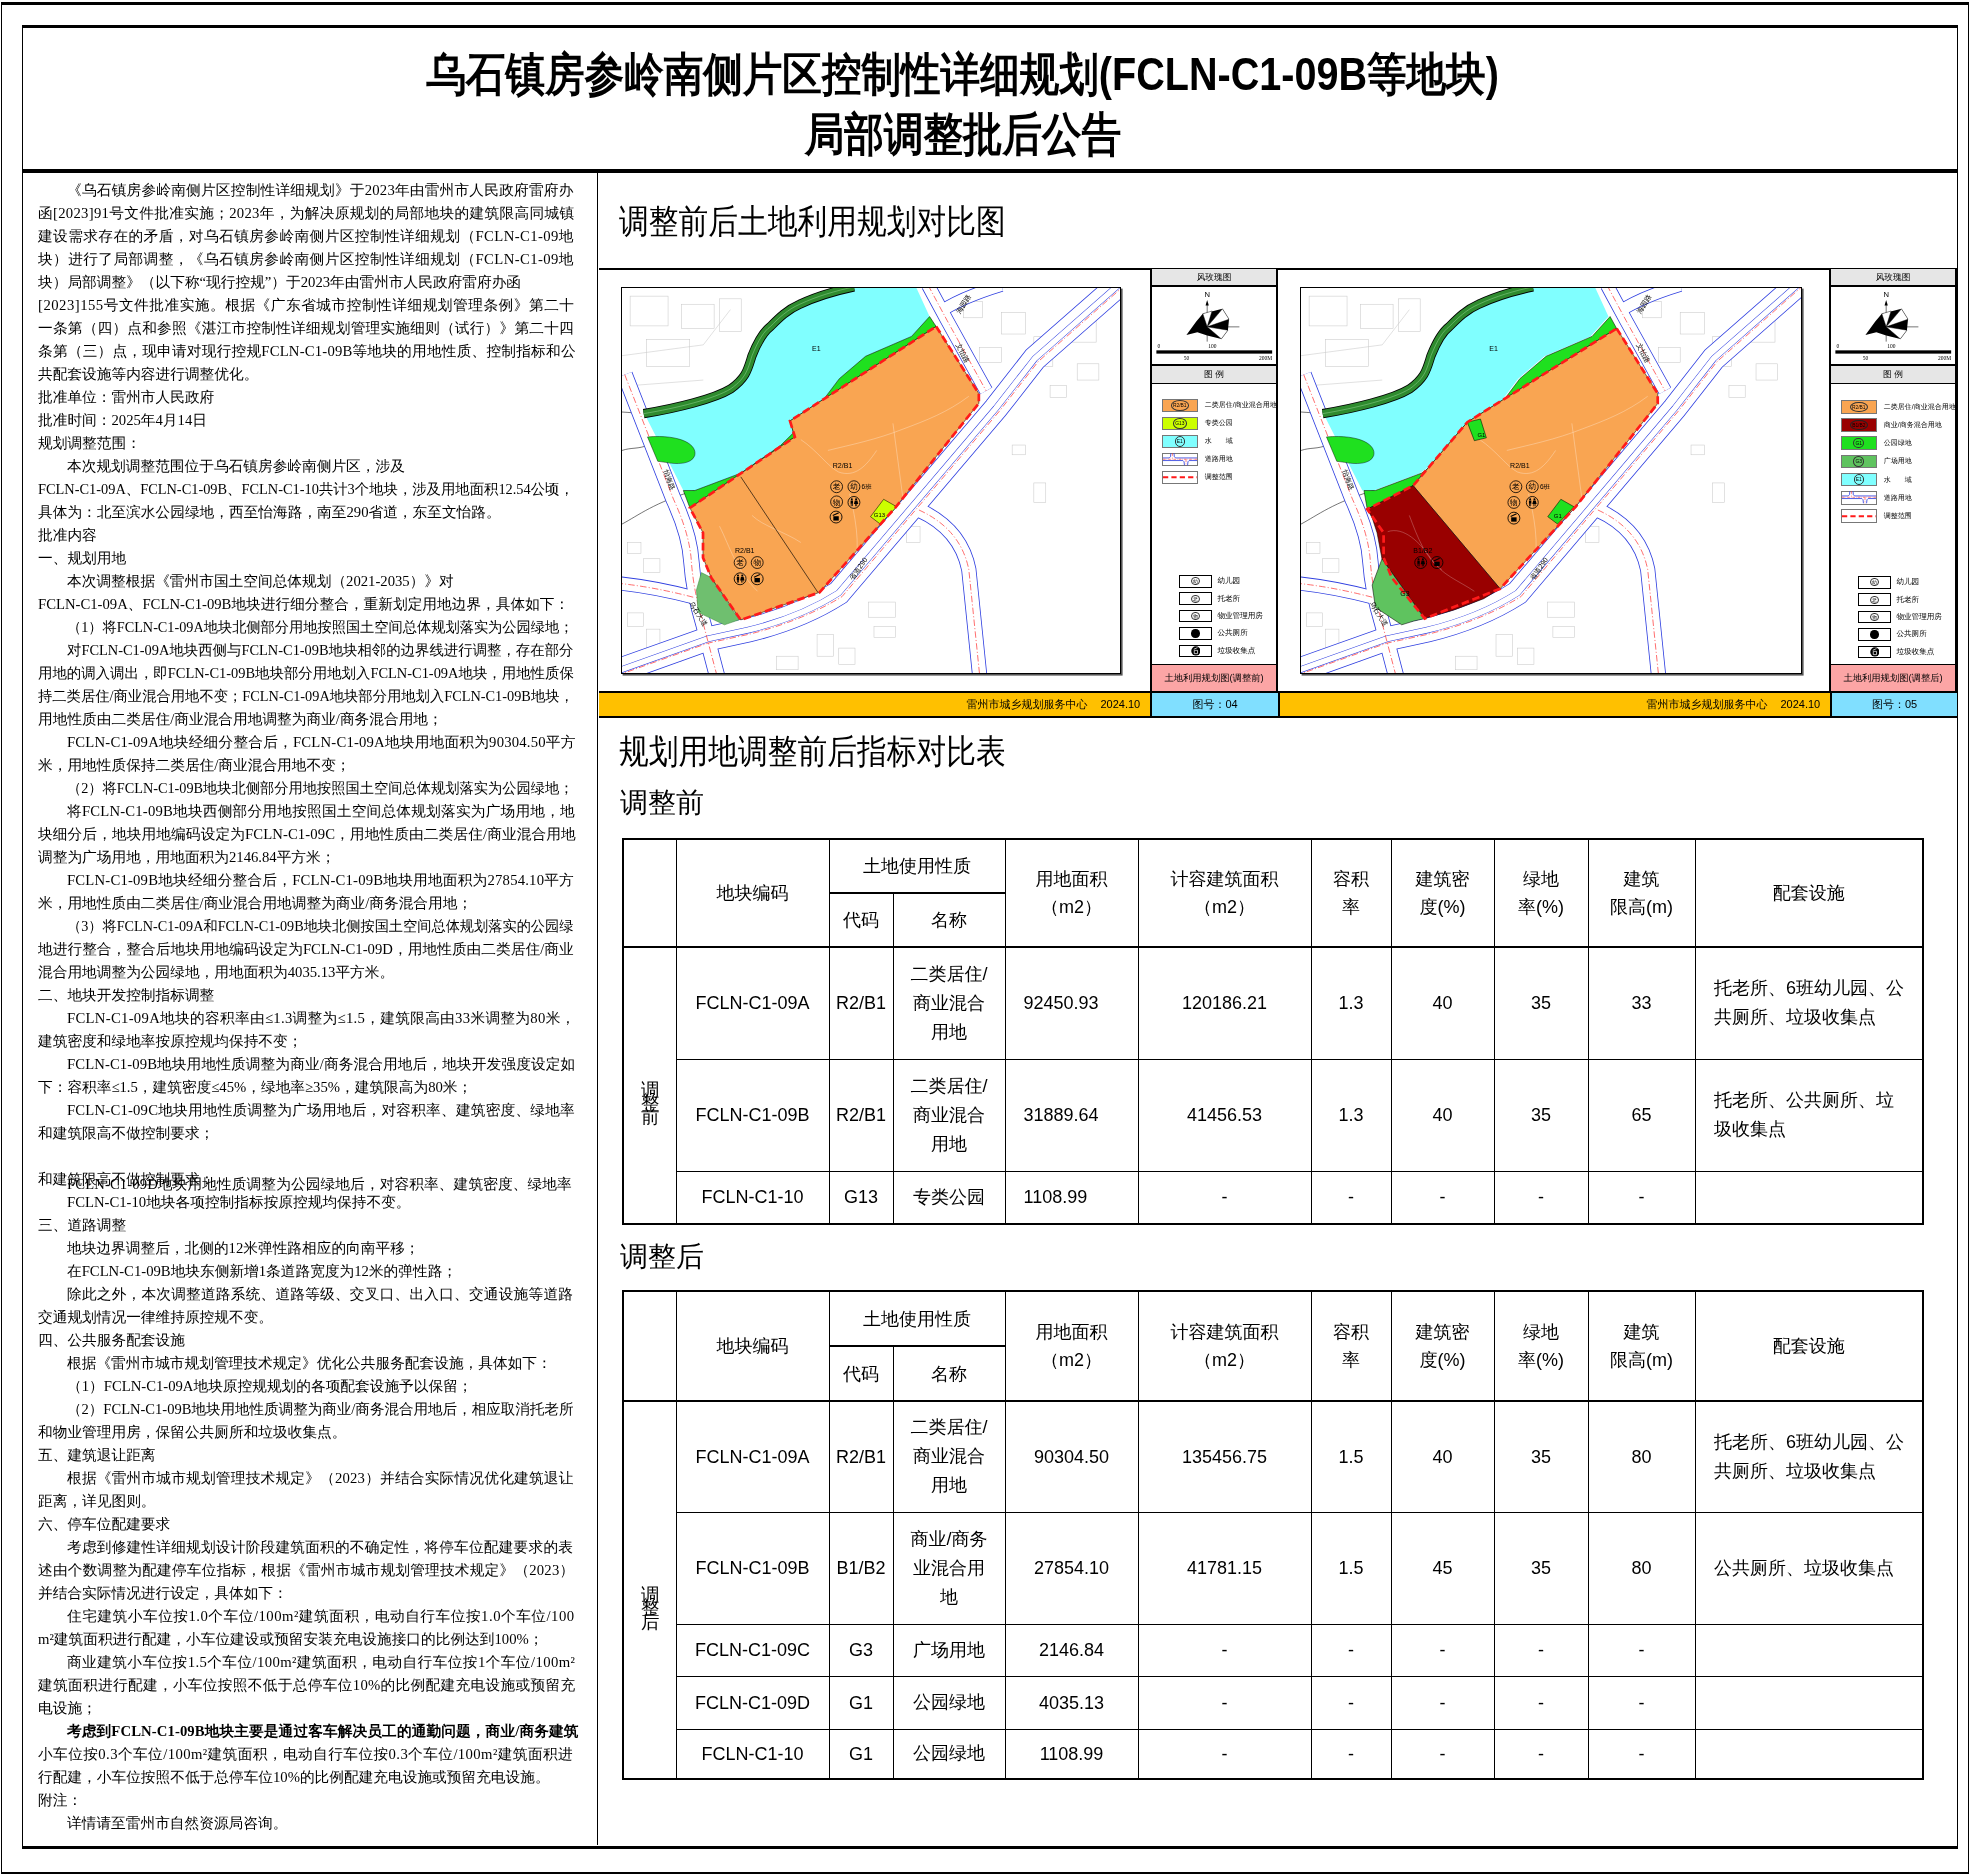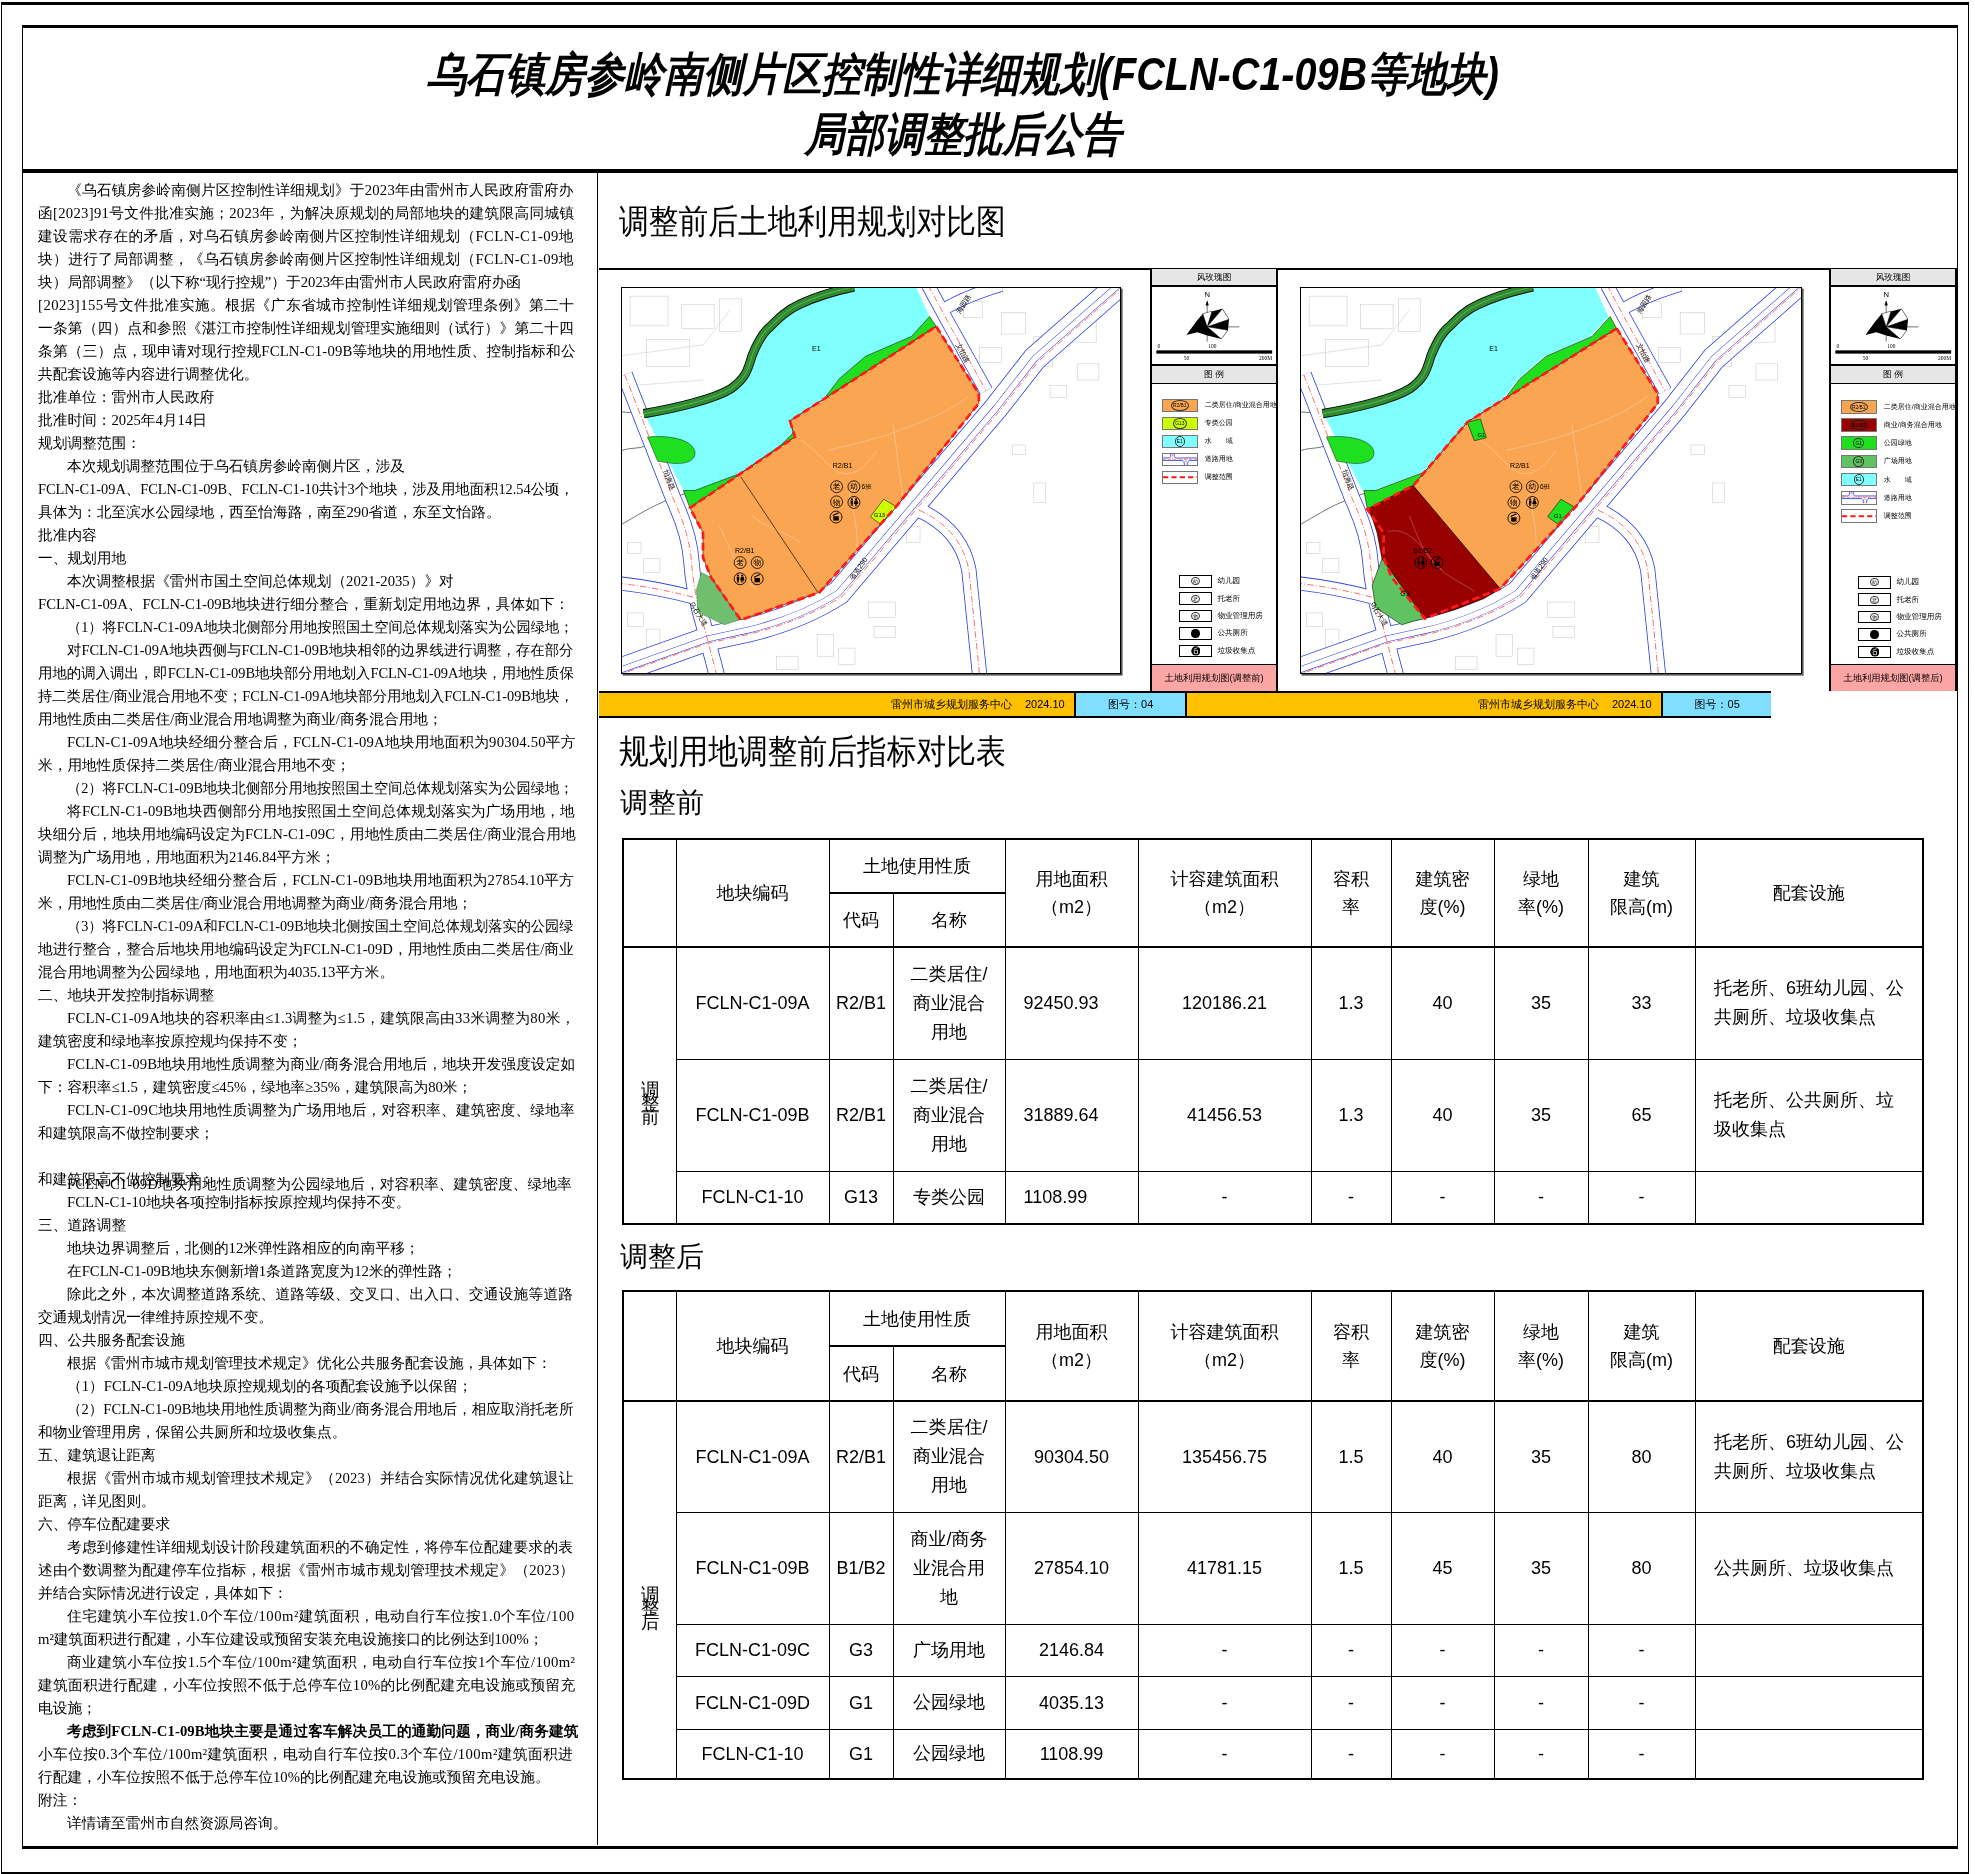--- a/index.html
+++ b/index.html
@@ -2,21 +2,21 @@
 <html style="font-size:8.7px"><head>
 <meta charset="utf-8">
 <style>
   *{box-sizing:border-box;margin:0;padding:0;}
   html,body{width:1975px;height:1875px;}
   body{position:relative;background:#fff;color:#000;overflow:hidden;font-family:"Liberation Sans","DejaVu Sans",sans-serif;}
   .abs{position:absolute;}
   .frame-outer{left:1.1px;top:1.6px;width:1968px;height:1873px;border-style:solid;border-color:#000;border-width:3.8px 1.6px 3.8px 1.6px;}
   .frame-inner{left:22px;top:25px;width:1936px;height:1824px;border-style:solid;border-color:#000;border-width:3.8px 1.6px 3.8px 1.6px;}
   .title-rule{left:22px;top:169px;width:1936px;height:3.8px;background:#000;}
-  .title-line{left:22px;width:1881px;text-align:center;font-size:46px;line-height:54px;height:54px;font-weight:bold;white-space:nowrap;font-style:italic;}
+  .title-line{left:22px;width:1881px;text-align:center;font-size:46px;line-height:54px;height:54px;font-weight:bold;white-space:nowrap;}
   .title-line span{display:inline-block;transform:scaleX(0.86);transform-origin:center;}
   
   .notice-panel{left:23.4px;top:173px;width:575px;height:1672px;border-right:1.6px solid #000;}
   .notice-lines{left:38px;top:179px;width:536px;font-family:"Liberation Serif","DejaVu Serif",serif;font-size:14.7px;}
   .nl{height:23px;line-height:23px;width:536px;white-space:nowrap;overflow:visible;}
   .nl[data-indent="true"]{padding-left:29px;}
   .nl span{display:inline-block;white-space:nowrap;transform-origin:left center;}
   
   .sec-title{font-size:34px;line-height:41px;height:41px;white-space:nowrap;}
   .sec-title span{display:inline-block;transform:scaleX(0.875);transform-origin:left center;}
@@ -34,21 +34,21 @@
   .lu-item{height:13.6px;display:flex;align-items:center;margin-bottom:4.4px;}
   .lu-sw{width:36px;height:13.6px;border:0.5px solid #777;display:flex;align-items:center;justify-content:center;}
   .lu-code{min-width:10.3px;height:10.3px;border:0.5px solid #333;border-radius:50%;font-size:4.9px;line-height:9.3px;text-align:center;padding:0 1.1px;}
   .lu-label{margin-left:7px;font-size:7px;white-space:nowrap;}
   .fa-list{position:absolute;left:27px;top:191px;}
   .fa-item{height:12.5px;display:flex;align-items:center;margin-bottom:4.9px;}
   .fa-box{width:33px;height:12.5px;border:1.6px solid #000;display:flex;align-items:center;justify-content:center;}
   .fa-char{width:8.2px;height:8.2px;border:0.5px solid #333;border-radius:50%;font-size:4.9px;line-height:7px;text-align:center;}
   .fa-dot{width:8.2px;height:8.7px;border-radius:50%;background:#000;}
   .fa-label{margin-left:5.4px;font-size:7.6px;white-space:nowrap;}
-  .strip{left:599px;top:691px;width:1172px;height:27px;border-top:2.2px solid #000;border-bottom:2.2px solid #000;display:flex;}
+  .strip{left:599px;top:691px;width:1358px;height:27px;border-top:2.2px solid #000;border-bottom:2.2px solid #000;display:flex;}
   .strip-org{background:#ffc000;text-align:right;font-size:11px;line-height:22px;padding-right:9.8px;white-space:nowrap;}
   .strip-org span+span{margin-left:13px;}
   .strip-fig{background:#80dfff;text-align:center;font-size:11px;line-height:22px;border-left:2.2px solid #000;border-right:2.2px solid #000;}
   
   .tbl{position:absolute;border-collapse:collapse;table-layout:fixed;border:2.2px solid #000;font-size:18px;}
   .tbl th,.tbl td{border:1.4px solid #000;text-align:center;vertical-align:middle;font-weight:normal;white-space:pre-line;line-height:28px;padding:0 3.3px;}
   .tbl thead th{border-bottom:2.2px solid #000;}
   .tbl td.grp{writing-mode:vertical-rl;text-orientation:upright;letter-spacing:13px;font-size:18.5px;padding:0;}
   .tbl td.name{padding:0 14.7px;line-height:29px;}
   .tbl td.fac{text-align:left;padding:0 16.3px 0 18.5px;line-height:29px;}

